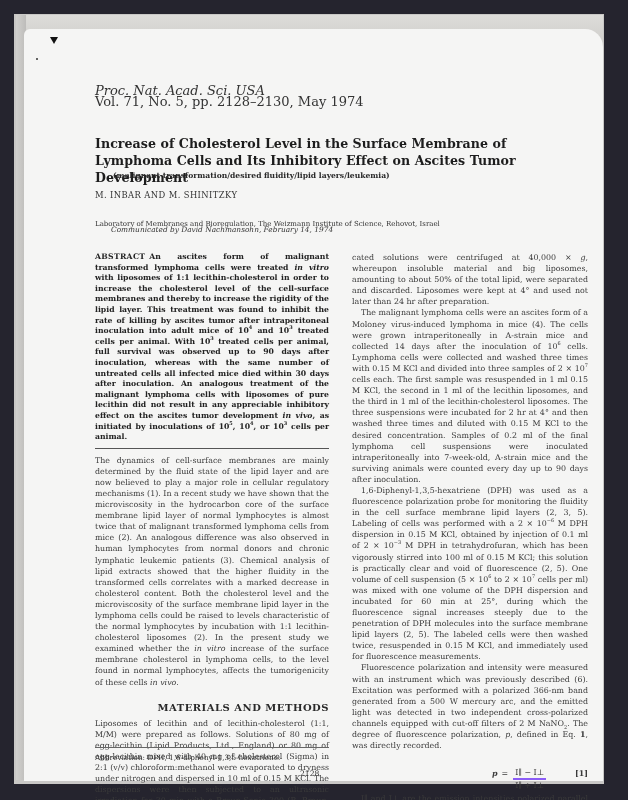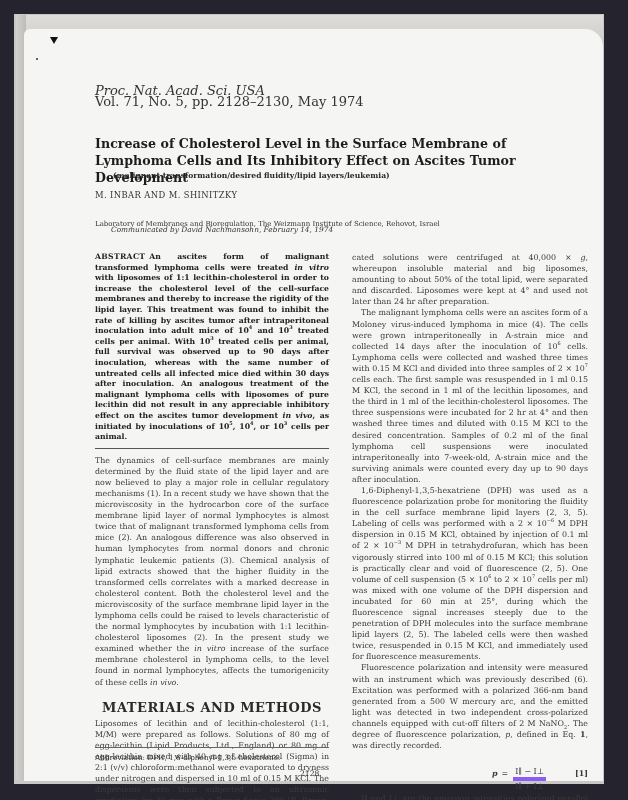--- a/index.html
+++ b/index.html
@@ -76,21 +76,21 @@
       font-weight:bold; color:#222; font-size:7.7px; line-height:10.6px;
       text-align:justify;
     }
     .abstract .label { letter-spacing:0.3px; margin-right:4px; }
     .rule {
       border:0; border-top:1px solid #555; margin:5px 0 6px 0; height:0;
     }
     .para { margin:0; text-indent:0; }
     .para.indent { text-indent:9px; }
     .section-heading {
-      text-align:center; font-weight:bold; font-size:13px; letter-spacing:0.5px;
+      text-align:right; font-weight:bold; font-size:10px; letter-spacing:0.5px;
       margin:14px 0 5px 0; color:#2a2a2a;
     }
     .footnote-rule {
       position:absolute; left:95px; top:747px; width:234px;
       border-top:1px solid #666;
     }
     .footnote {
       position:absolute; left:95px; top:753px;
       font-size:7.3px; color:#333;
     }
@@ -98,21 +98,21 @@
       position:absolute; left:300px; top:769px;
       font-size:7.6px; color:#333;
     }
     .equation {
       display:flex; align-items:center; justify-content:space-between;
       margin:8px 0 6px 0; height:28px;
     }
     .equation .eq-body { display:flex; align-items:center; margin-left:140px; }
     .eq-var { font-style:italic; font-weight:bold; margin-right:4px; }
     .frac { display:inline-flex; flex-direction:column; align-items:center; }
-    .frac .num { border-bottom:4px solid #8b5cf6; padding:0 2px;margin-top:12px; }
+    .frac .num { border-bottom:2px solid #8b5cf6; padding:0 2px;margin-top:12px; }
     .frac .den { padding:0 2px; }
     .eq-number { font-weight:bold; }
     i { font-style:italic; }
     sup { font-size:5px; vertical-align:super; line-height:0; }
     sub { font-size:5px; vertical-align:sub; line-height:0; }
   </style>
 </head>
 <body>
 
 <div class="backing"></div>

